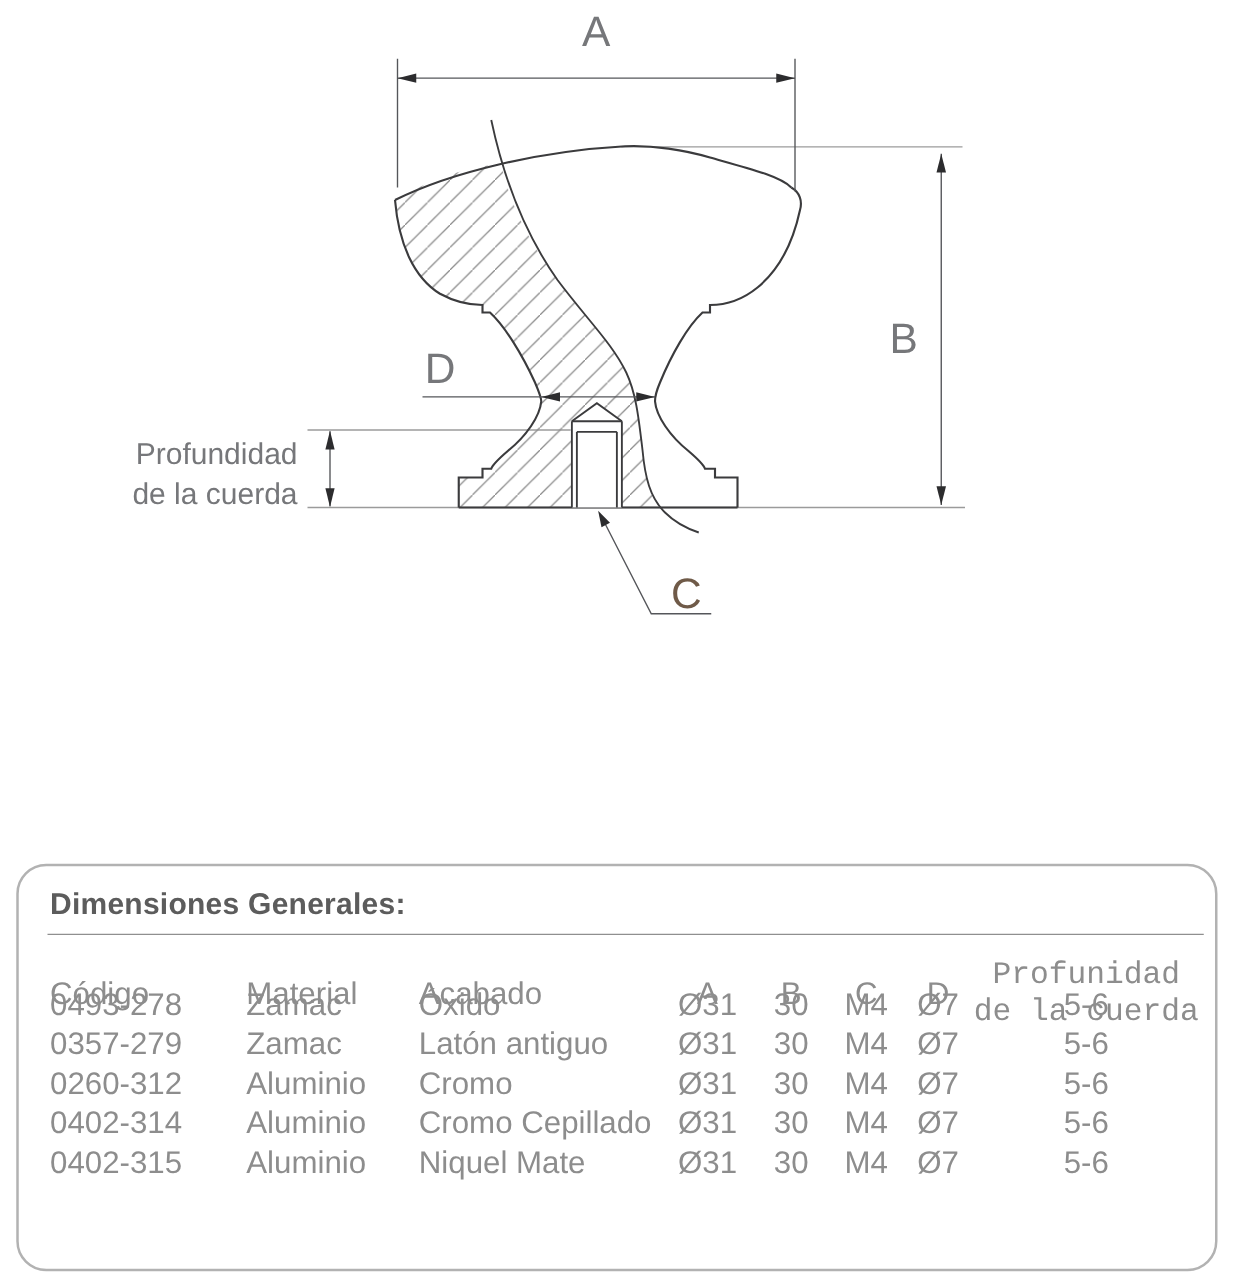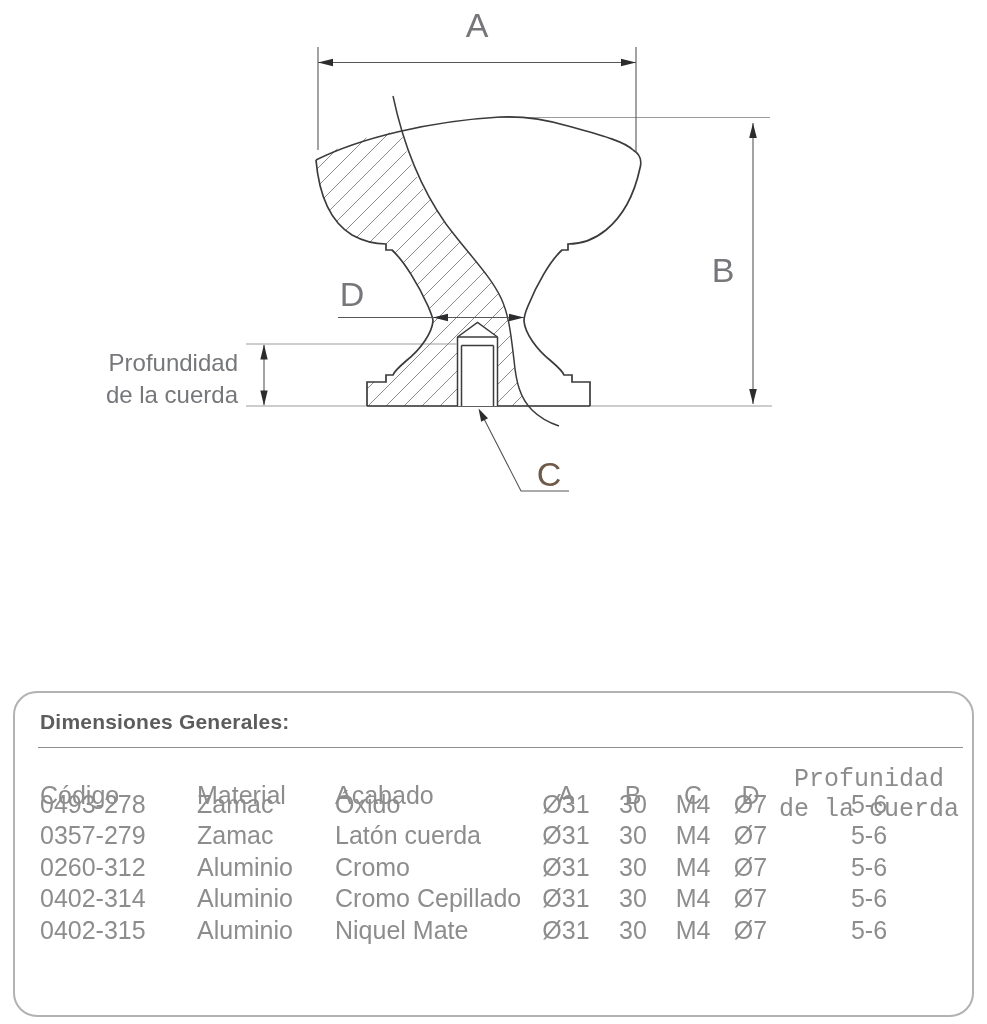--- a/index.html
+++ b/index.html
@@ -3,21 +3,21 @@
 <meta charset="utf-8">
 <style>
   html,body{margin:0;padding:0;background:#ffffff;}
   body{width:987px;height:1024px;position:relative;overflow:hidden;
        font-family:"Liberation Sans","DejaVu Sans",sans-serif;}
   #drawing{position:absolute;left:0;top:0;}
 
   
   .card{position:absolute;left:13px;top:691px;width:957px;height:322px;
         border:2px solid #b2b2b2;border-radius:24px;background:#fff;}
-  .card-title{position:absolute;left:40px;top:710px;font-size:21px;font-weight:bold;
+  .card-title{position:absolute;left:40px;top:710px;font-size:24px;font-weight:bold;
         color:#5c5c5c;letter-spacing:.2px;white-space:nowrap;}
   .card-rule{position:absolute;left:38px;top:747px;width:925px;height:0;
         border-top:1.6px solid #8f8f8f;}
   .dim-grid{position:absolute;left:40px;top:757px;width:919px;display:grid;
         grid-template-columns:157px 138px 195px 72px 62px 58px 57px 180px;
         grid-auto-rows:31.5px;color:#8d8d8d;font-size:25px;}
   .dim-grid .hdr{height:76px;display:flex;align-items:center;}
   .row{display:contents;}
   .cell{display:flex;align-items:center;white-space:nowrap;}
   .c-left{justify-content:flex-start;}
@@ -153,21 +153,21 @@
     <div class="cell c-mid">Ø31</div>
     <div class="cell c-mid">30</div>
     <div class="cell c-mid">M4</div>
     <div class="cell c-mid">Ø7</div>
     <div class="cell c-mid">5-6</div>
   </div>
 
   <div class="row">
     <div class="cell c-left">0357-279</div>
     <div class="cell c-left">Zamac</div>
-    <div class="cell c-left">Latón cuerda</div>
+    <div class="cell c-left">Latón antiguo</div>
     <div class="cell c-mid">Ø31</div>
     <div class="cell c-mid">30</div>
     <div class="cell c-mid">M4</div>
     <div class="cell c-mid">Ø7</div>
     <div class="cell c-mid">5-6</div>
   </div>
 
   <div class="row">
     <div class="cell c-left">0260-312</div>
     <div class="cell c-left">Aluminio</div>

